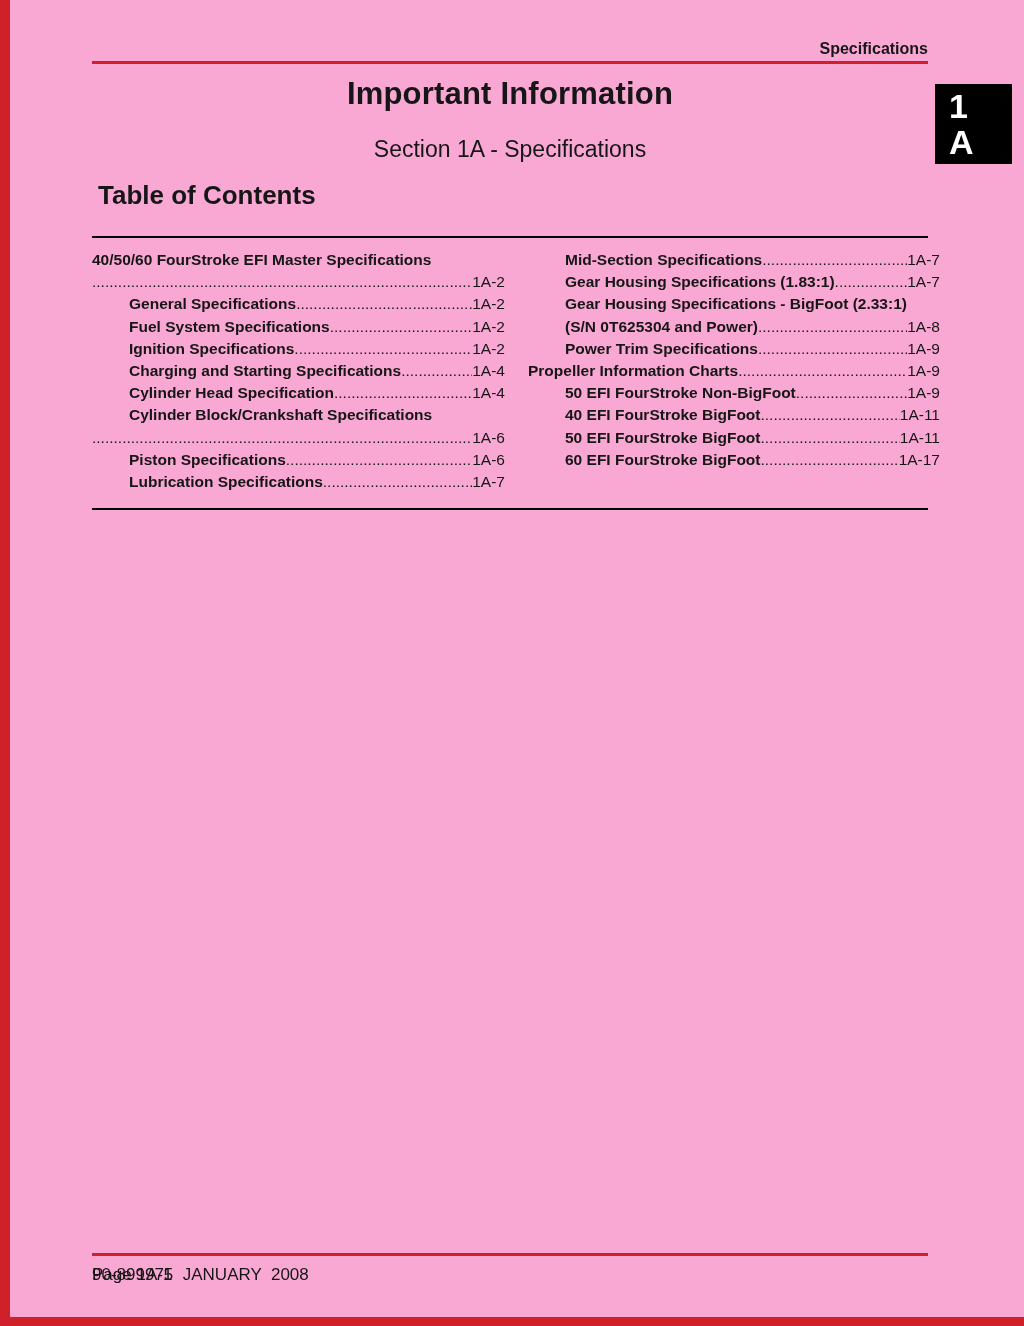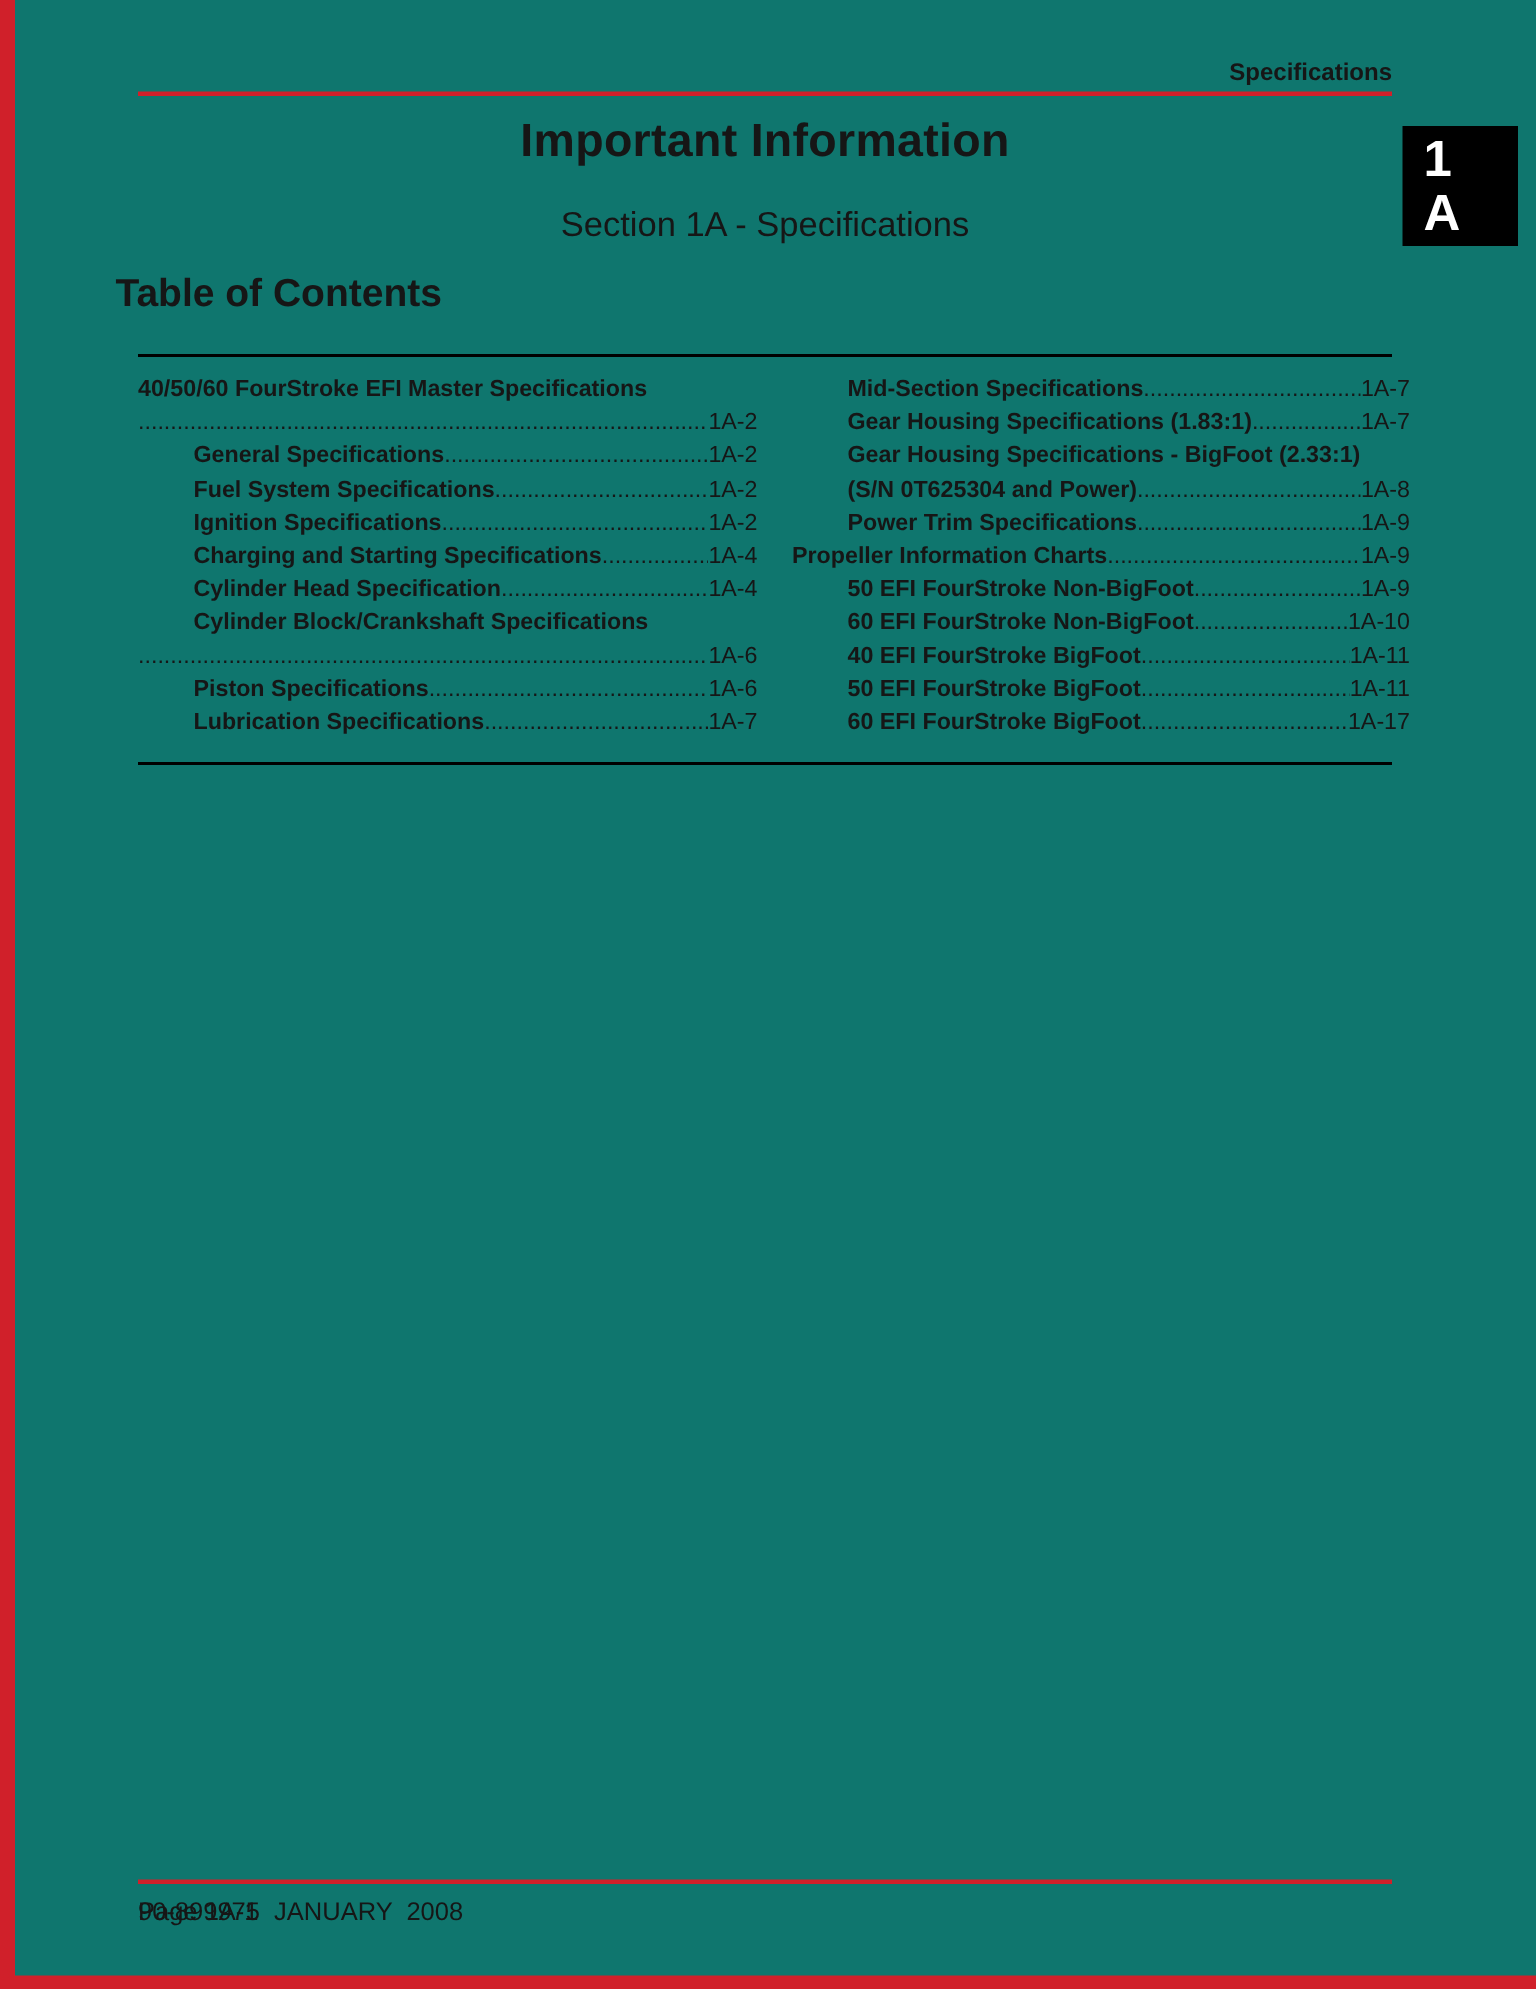--- a/index.html
+++ b/index.html
@@ -3,21 +3,21 @@
 <meta charset="utf-8">
 <style>
   :root{
     --red:#d0202a;
     --ink:#161616;
   }
   html,body{margin:0;padding:0;background:#ffffff;}
   .page{
     position:relative;
     width:1024px;height:1326px;
-    background:#0f766e;
+    background:#f9a8d4;
     font-family:"Liberation Sans", sans-serif;
     color:var(--ink);
     overflow:hidden;
   }
   .stripe-left{position:absolute;left:0;top:0;width:10px;height:100%;background:var(--red);}
   .stripe-bottom{position:absolute;left:0;bottom:0;width:100%;height:9px;background:var(--red);}
 
   .header-label{
     position:absolute;top:40px;left:92px;width:836px;
     text-align:right;font-size:16px;font-weight:bold;
@@ -33,21 +33,21 @@
     text-align:center;font-size:23px;font-weight:normal;
   }
   .section-tab{
     position:absolute;top:84px;left:935px;width:77px;height:80px;
     background:#000;color:#fff;font-weight:bold;font-size:34px;line-height:36px;
     padding:4px 0 0 14px;box-sizing:border-box;
   }
   .section-tab .tab-line{display:block;}
 
   .toc-heading{
-    position:absolute;top:180px;left:77px;
+    position:absolute;top:180px;left:98px;
     font-size:26px;font-weight:bold;
   }
   .rule-top{position:absolute;top:236px;left:92px;width:836px;height:2px;background:#000;}
   .rule-bottom{position:absolute;top:508px;left:92px;width:836px;height:2px;background:#000;}
 
   .toc{
     position:absolute;top:249px;left:92px;width:848px;
     display:flex;gap:23px;
     font-size:15.5px;line-height:22.2px;
   }
@@ -177,25 +177,20 @@
           <span class="lbl">Propeller Information Charts</span>
           <span class="dots"></span>
           <span class="pg">1A-9</span>
         </div>
         <div class="toc-row indent">
           <span class="lbl">50 EFI FourStroke Non-BigFoot</span>
           <span class="dots"></span>
           <span class="pg">1A-9</span>
         </div>
         <div class="toc-row indent">
-          <span class="lbl">60 EFI FourStroke Non-BigFoot</span>
-          <span class="dots"></span>
-          <span class="pg">1A-10</span>
-        </div>
-        <div class="toc-row indent">
           <span class="lbl">40 EFI FourStroke BigFoot</span>
           <span class="dots"></span>
           <span class="pg">1A-11</span>
         </div>
         <div class="toc-row indent">
           <span class="lbl">50 EFI FourStroke BigFoot</span>
           <span class="dots"></span>
           <span class="pg">1A-11</span>
         </div>
         <div class="toc-row indent">

